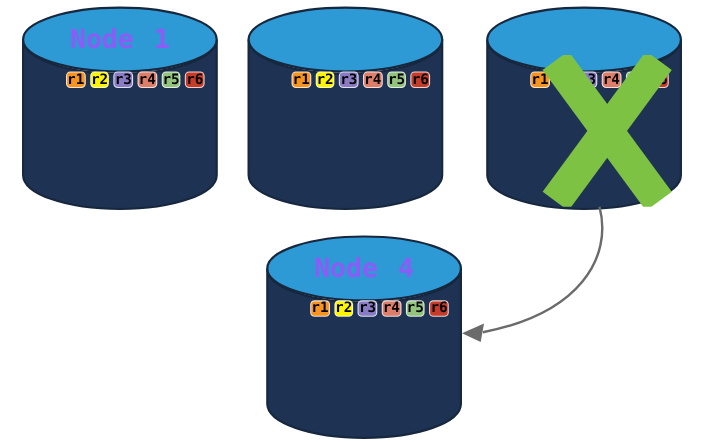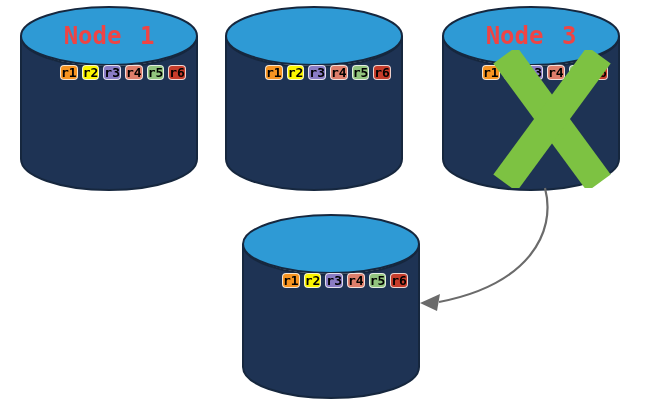--- a/index.html
+++ b/index.html
@@ -4,21 +4,21 @@
 <style>
   html,body{margin:0;padding:0;background:#ffffff;}
   .canvas{
     position:relative;width:646px;height:402px;background:#ffffff;overflow:hidden;
     font-family:"DejaVu Sans Mono","Liberation Mono",monospace;
   }
   .node{position:absolute;width:182px;height:190px;}
   .node svg.cyl{position:absolute;left:0;top:0;width:182px;height:190px;}
   .node-label{
     position:absolute;left:0;top:18px;width:182px;height:28px;line-height:28px;
-    text-align:center;color:#ef4444;font-size:24px;font-weight:bold;word-spacing:4px;
+    text-align:center;color:#8b5cf6;font-size:24px;font-weight:bold;word-spacing:4px;
     letter-spacing:0px;
   }
   .bars{position:absolute;left:42px;top:61px;width:114px;display:flex;flex-direction:row;gap:4px;}
   .bar{
     box-sizing:border-box;height:15px;border-radius:4px;border:1px solid rgba(248,248,248,0.8);
     text-align:center;font-size:13px;line-height:13px;font-weight:bold;color:#000000;
   }
   .x-overlay{position:absolute;left:51px;top:46px;width:122px;height:138px;z-index:5;}
   .arrow-layer{position:absolute;left:415px;top:182px;width:160px;height:135px;z-index:6;}
 </style>
@@ -56,40 +56,40 @@
       <div class="bar" style="background: rgb(146, 196, 126);">r5</div>
       <div class="bar" style="background: rgb(198, 60, 43);">r6</div>
     </div>
   </div>
 
   <div class="node" style="left:440px;top:4px;">
     <svg class="cyl" viewBox="0 0 182 190">
       <path d="M3,32 L3,155 C3,172.3 42.4,186 91,186 C139.6,186 179,172.3 179,155 L179,32 C179,49 139.6,63 91,63 C42.4,63 3,49 3,32 Z" stroke-width="2" style="fill: rgb(30, 51, 84); stroke: rgb(22, 39, 62);"></path>
       <ellipse cx="91" cy="32" rx="88" ry="29" stroke-width="2" style="fill: rgb(46, 154, 213); stroke: rgb(22, 39, 62);"></ellipse>
     </svg>
-    <div class="node-label">Node 3</div>
     <div class="bars">
       <div class="bar" style="background: rgb(247, 148, 33);">r1</div>
       <div class="bar" style="background: rgb(252, 245, 0);">r2</div>
       <div class="bar" style="background: rgb(138, 124, 196);">r3</div>
       <div class="bar" style="background: rgb(221, 126, 107);">r4</div>
       <div class="bar" style="background: rgb(146, 196, 126);">r5</div>
       <div class="bar" style="background: rgb(198, 60, 43);">r6</div>
     </div>
     <svg class="x-overlay" viewBox="0 0 122 138">
       <line x1="14" y1="5" x2="108" y2="133" stroke-width="29" stroke-linecap="butt" style="stroke: rgb(125, 194, 66);"></line>
       <line x1="108" y1="5" x2="14" y2="133" stroke-width="29" stroke-linecap="butt" style="stroke: rgb(125, 194, 66);"></line>
     </svg>
   </div>
 
   <div class="node" style="left:240px;top:212px;">
     <svg class="cyl" viewBox="0 0 182 190">
       <path d="M3,32 L3,155 C3,172.3 42.4,186 91,186 C139.6,186 179,172.3 179,155 L179,32 C179,49 139.6,63 91,63 C42.4,63 3,49 3,32 Z" stroke-width="2" style="fill: rgb(30, 51, 84); stroke: rgb(22, 39, 62);"></path>
       <ellipse cx="91" cy="32" rx="88" ry="29" stroke-width="2" style="fill: rgb(46, 154, 213); stroke: rgb(22, 39, 62);"></ellipse>
     </svg>
+    <div class="node-label">Node 4</div>
     <div class="bars">
       <div class="bar" style="background: rgb(247, 148, 33);">r1</div>
       <div class="bar" style="background: rgb(252, 245, 0);">r2</div>
       <div class="bar" style="background: rgb(138, 124, 196);">r3</div>
       <div class="bar" style="background: rgb(221, 126, 107);">r4</div>
       <div class="bar" style="background: rgb(146, 196, 126);">r5</div>
       <div class="bar" style="background: rgb(198, 60, 43);">r6</div>
     </div>
   </div>
 

